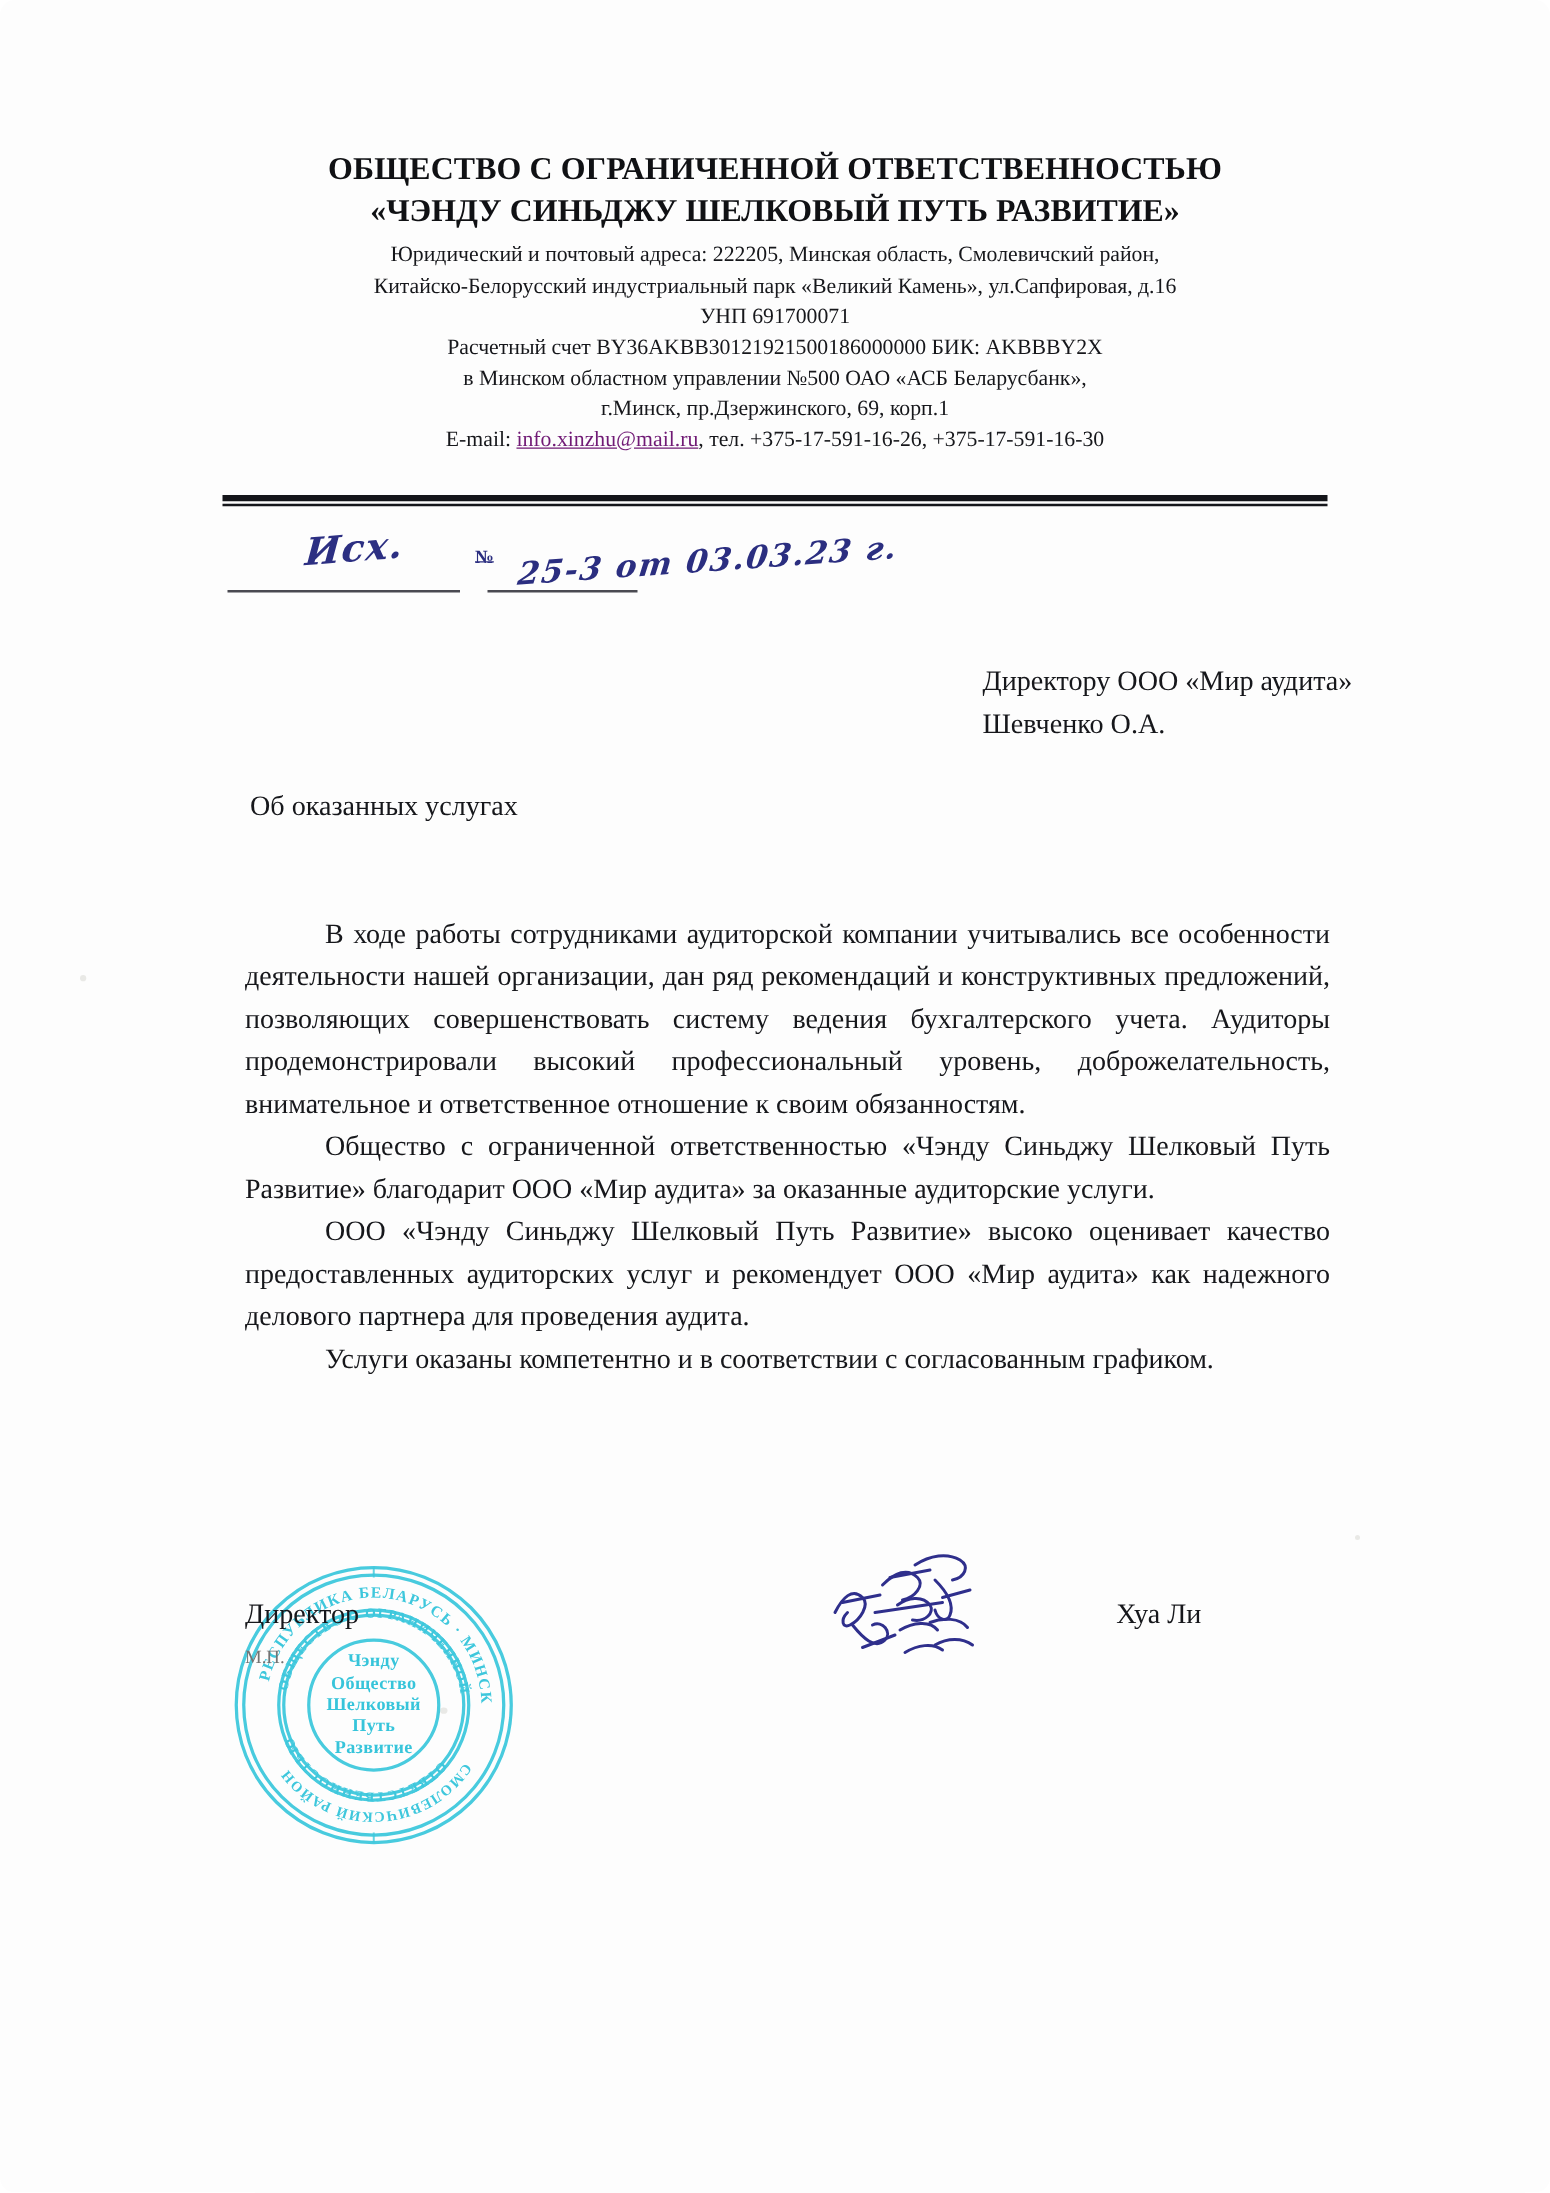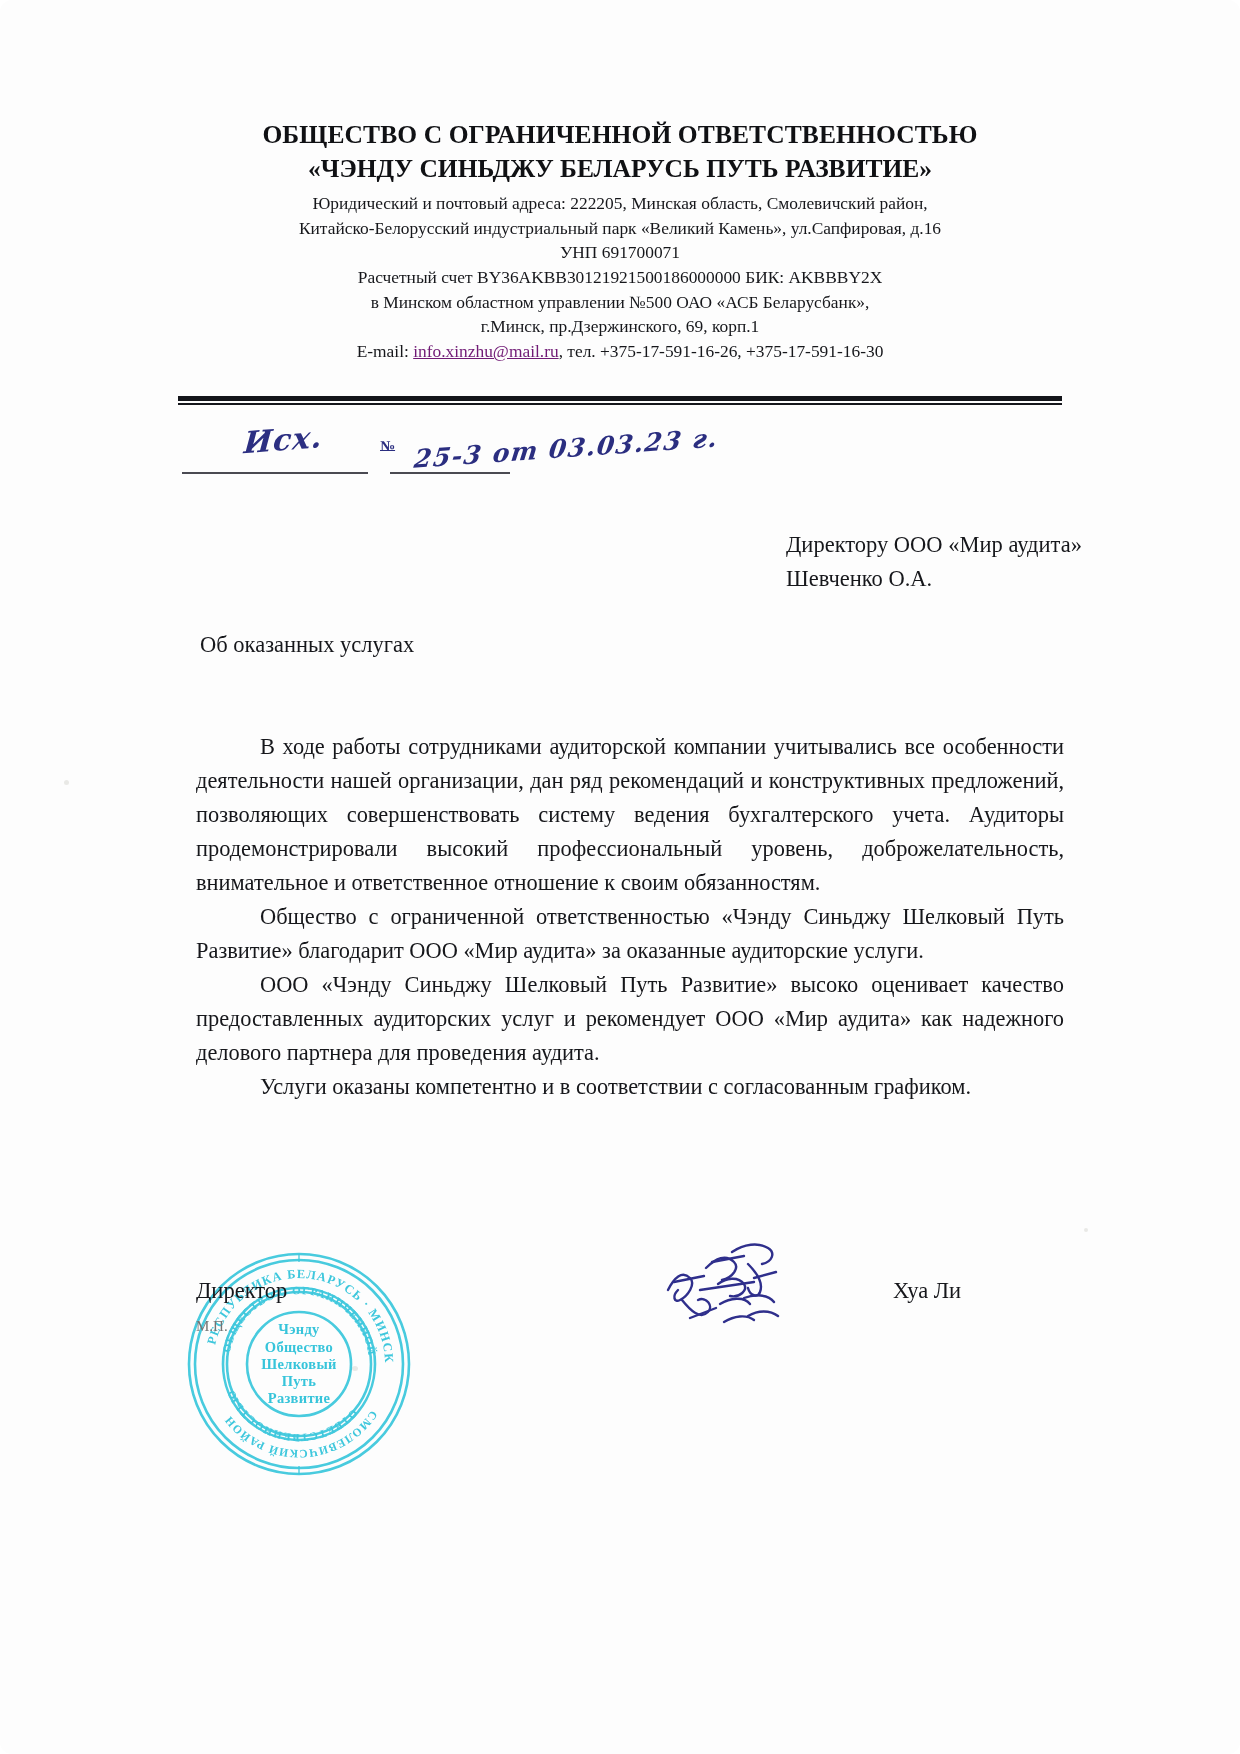--- a/index.html
+++ b/index.html
@@ -248,21 +248,21 @@
 <body>
 
 <div class="page">
 
   <div class="scan-spot" style="left:64px; top:780px; width:5px; height:5px;"></div>
   <div class="scan-spot" style="left:352px; top:1366px; width:6px; height:5px;"></div>
   <div class="scan-spot" style="left:1084px; top:1228px; width:4px; height:4px;"></div>
 
   <div class="letterhead">
     <div class="lh-title">ОБЩЕСТВО С ОГРАНИЧЕННОЙ ОТВЕТСТВЕННОСТЬЮ</div>
-    <div class="lh-title-2">«ЧЭНДУ СИНЬДЖУ БЕЛАРУСЬ ПУТЬ РАЗВИТИЕ»</div>
+    <div class="lh-title-2">«ЧЭНДУ СИНЬДЖУ ШЕЛКОВЫЙ ПУТЬ РАЗВИТИЕ»</div>
     <div class="lh-block">
       <div class="lh-line">Юридический и почтовый адреса: 222205, Минская область, Смолевичский район,</div>
       <div class="lh-line">Китайско-Белорусский индустриальный парк «Великий Камень», ул.Сапфировая, д.16</div>
       <div class="lh-line">УНП 691700071</div>
       <div class="lh-line">Расчетный счет BY36AKBB30121921500186000000 БИК: AKBBBY2X</div>
       <div class="lh-line">в Минском областном управлении №500 ОАО «АСБ Беларусбанк»,</div>
       <div class="lh-line">г.Минск, пр.Дзержинского, 69, корп.1</div>
       <div class="lh-line"><span>E-mail: </span><span class="email-link">info.xinzhu@mail.ru</span><span>, тел. +375-17-591-16-26, +375-17-591-16-30</span></div>
     </div>
   </div>

